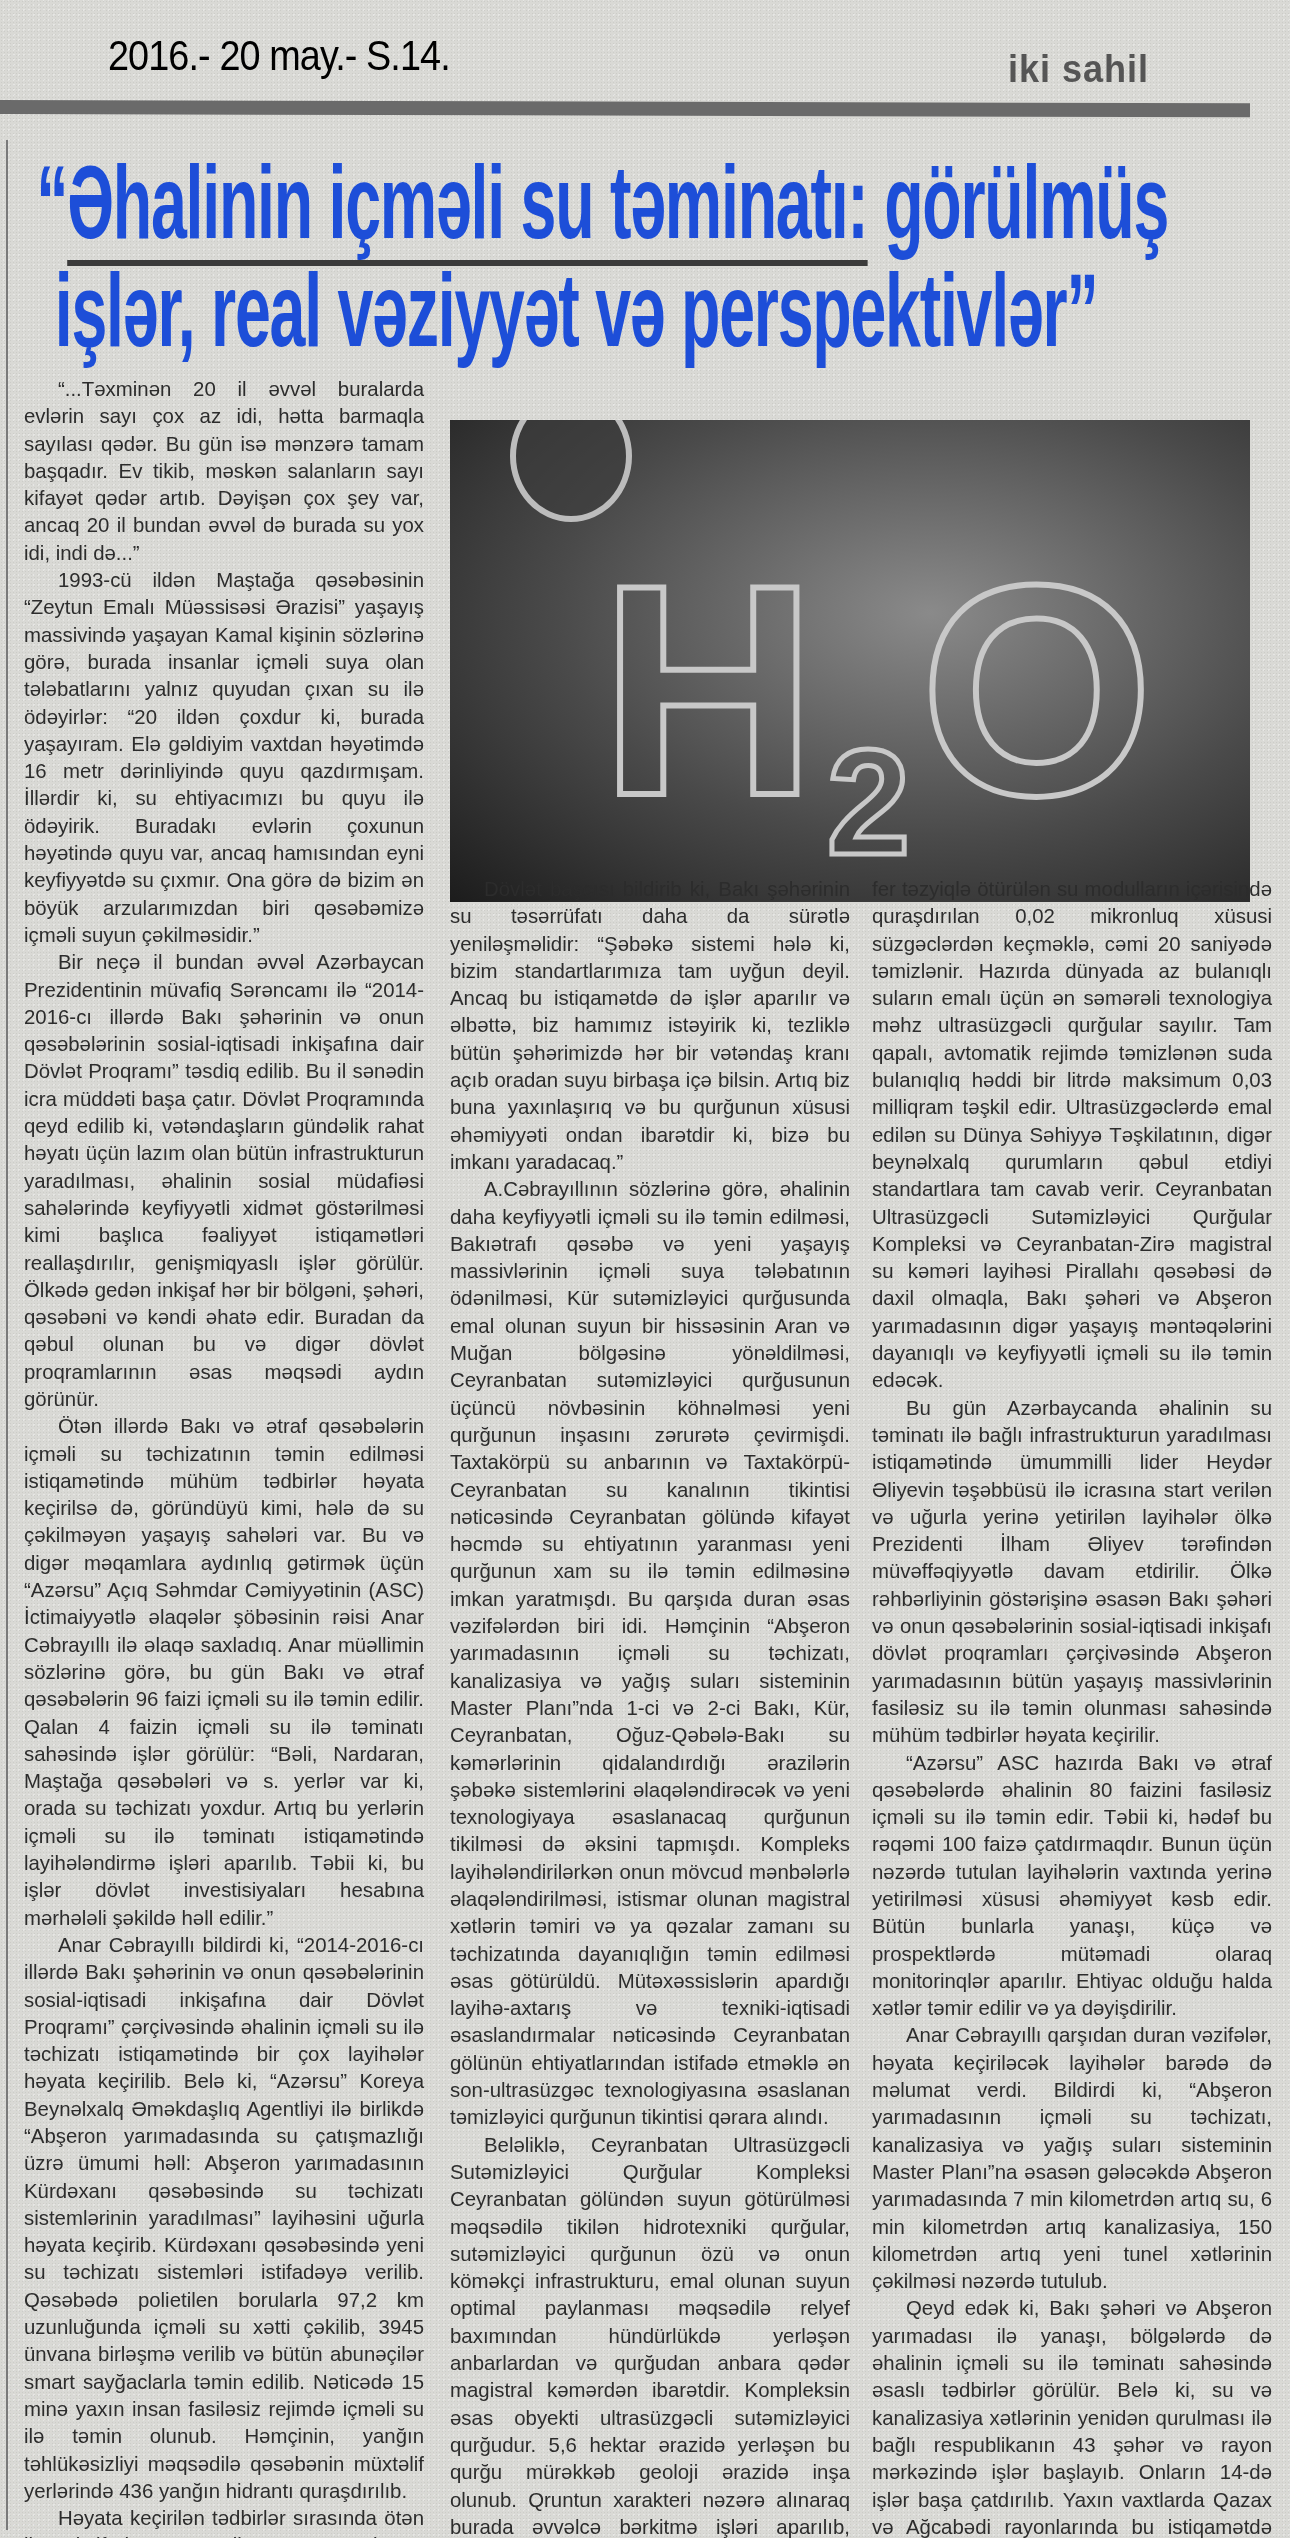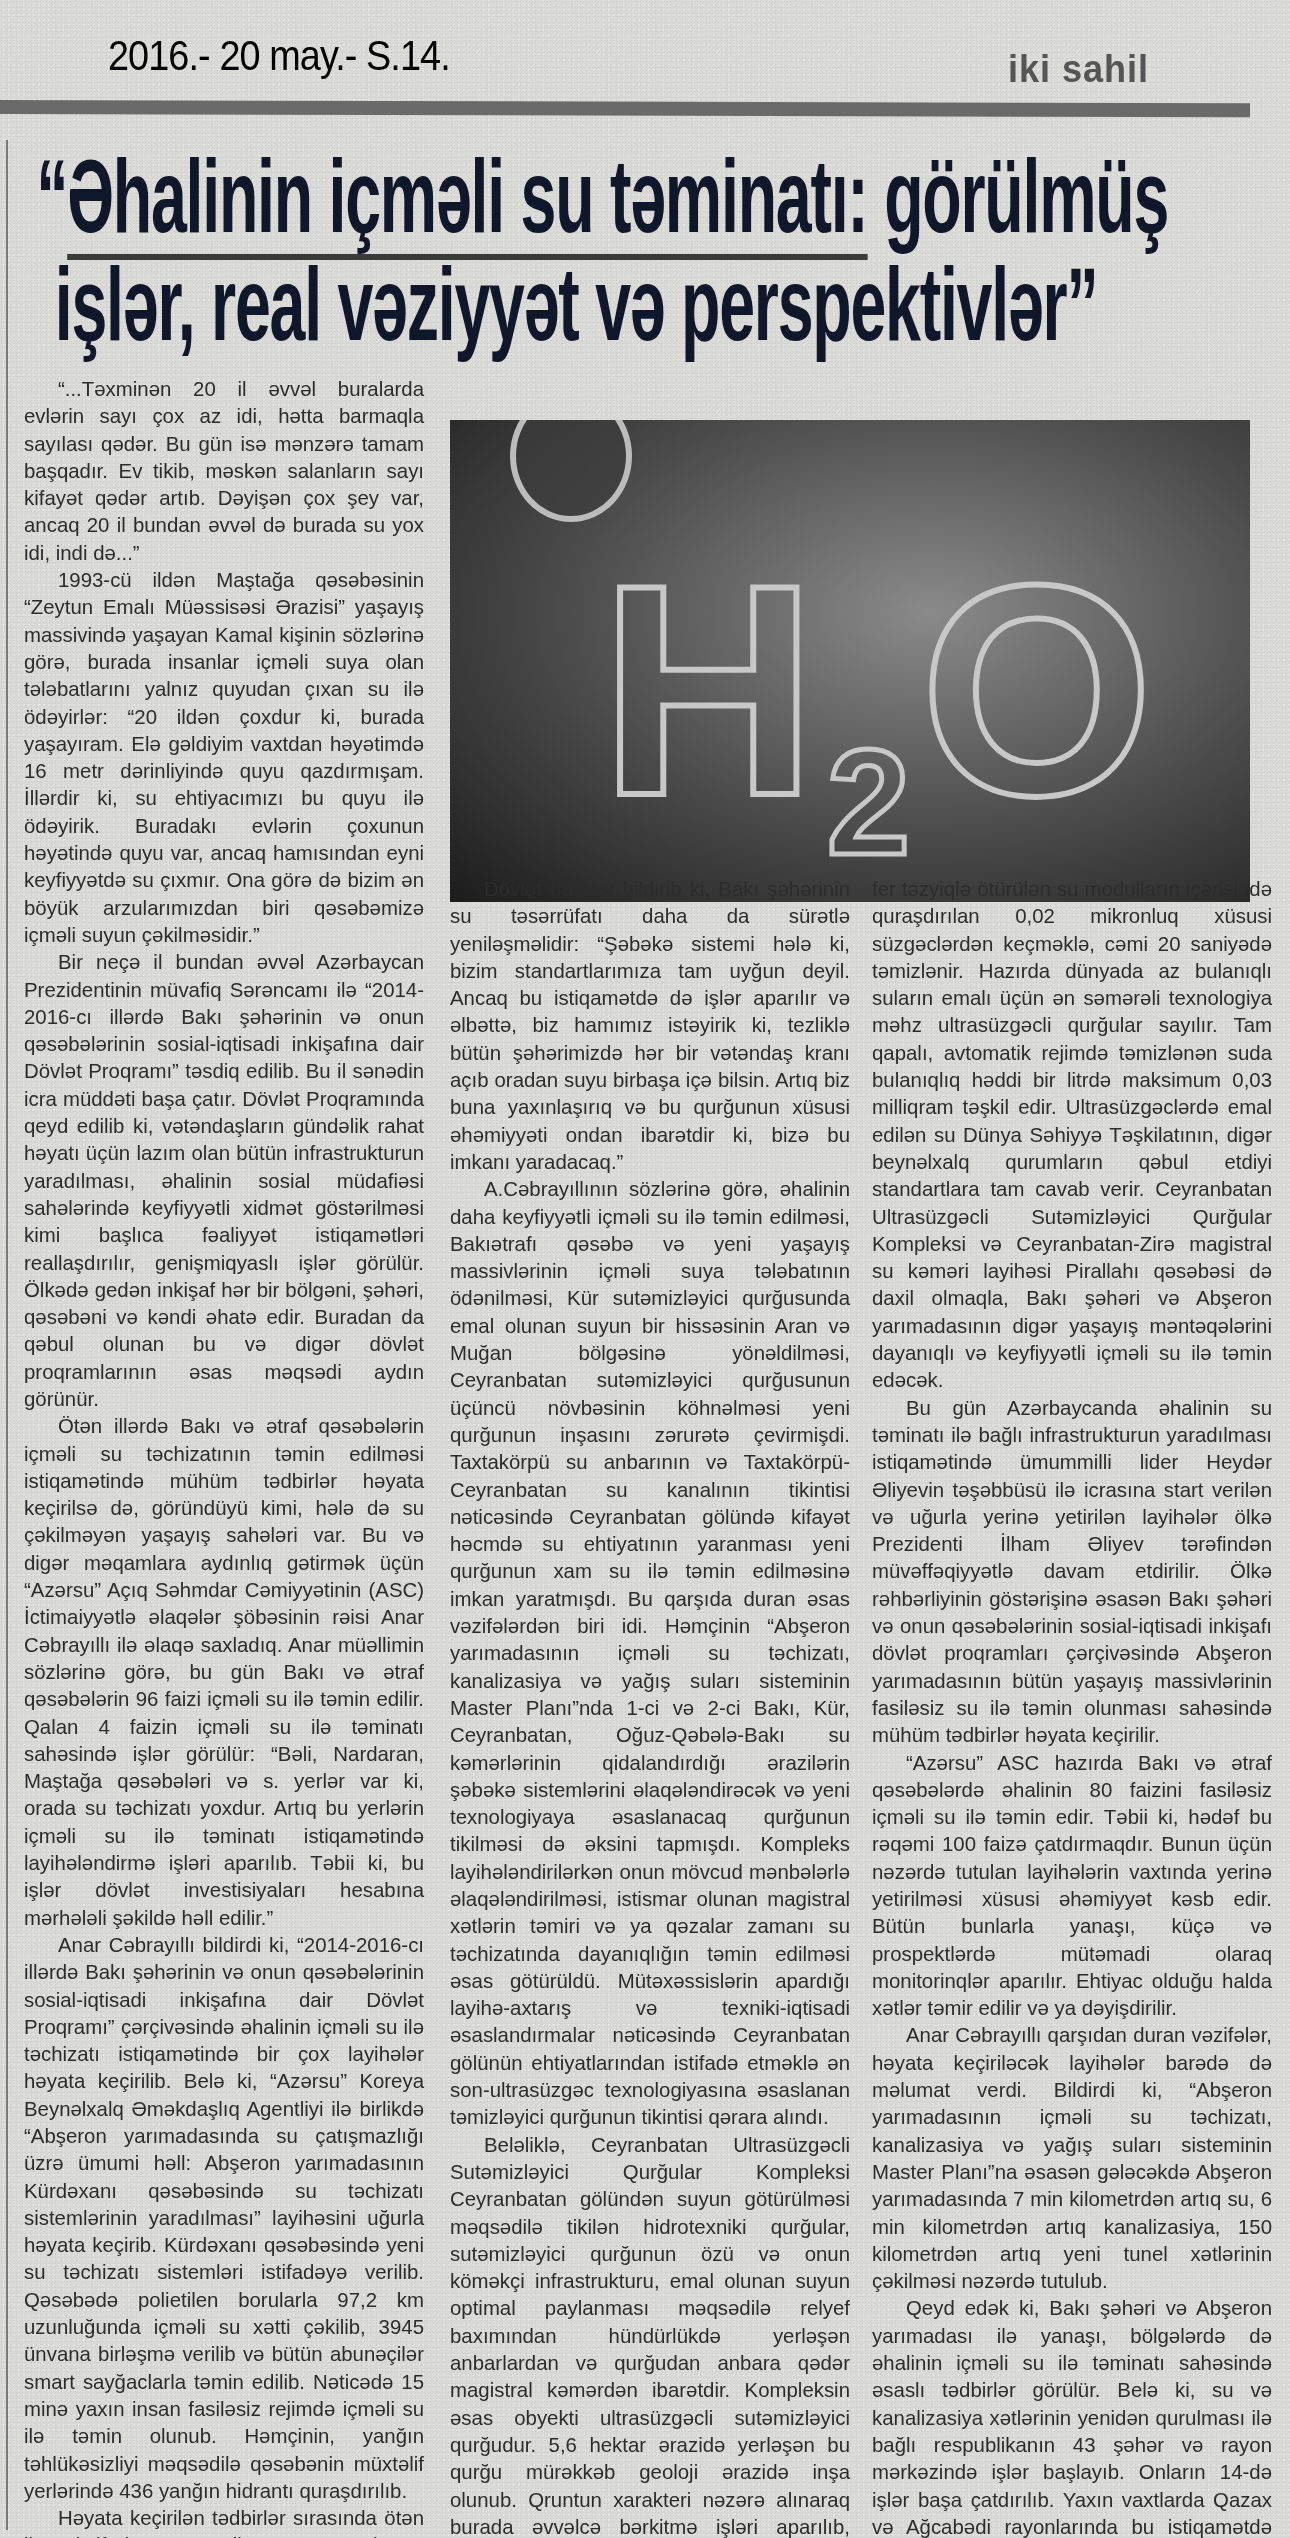--- a/index.html
+++ b/index.html
@@ -29,23 +29,23 @@
   }
   .rule-top {
     position: absolute; left: 0; top: 100px; width: 1250px; height: 14px;
     background: #6a6a6a; transform: rotate(0.15deg); transform-origin: left center;
   }
   .vrule {
     position: absolute; left: 6px; top: 140px; width: 2px; height: 2390px;
     background: #7a7a7a;
   }
   .headline {
-    position: absolute; left: 30px; top: 142px; width: 1230px;
+    position: absolute; left: 30px; top: 148px; width: 1230px;
     font-family: "Liberation Sans", sans-serif; font-weight: bold;
-    color: #0f172a; line-height: 108px; font-size: 104px;
+    color: #1d4ed8; line-height: 108px; font-size: 104px;
     letter-spacing: -2px;
   }
   .headline .line { display: block; white-space: nowrap; transform: scaleX(0.62); transform-origin: left top; }
   .headline .line1 { padding-left: 10px; }
   .headline .line2 { padding-left: 40px; }
   .headline .ul { border-bottom: 6px solid #3b3b3b; padding-bottom: 0; }
   .photo {
     position: absolute; left: 450px; top: 420px; width: 800px; height: 482px;
     background: radial-gradient(ellipse at 60% 40%, #8a8a8a 0%, #4a4a4a 55%, #1c1c1c 100%);
     overflow: hidden;

